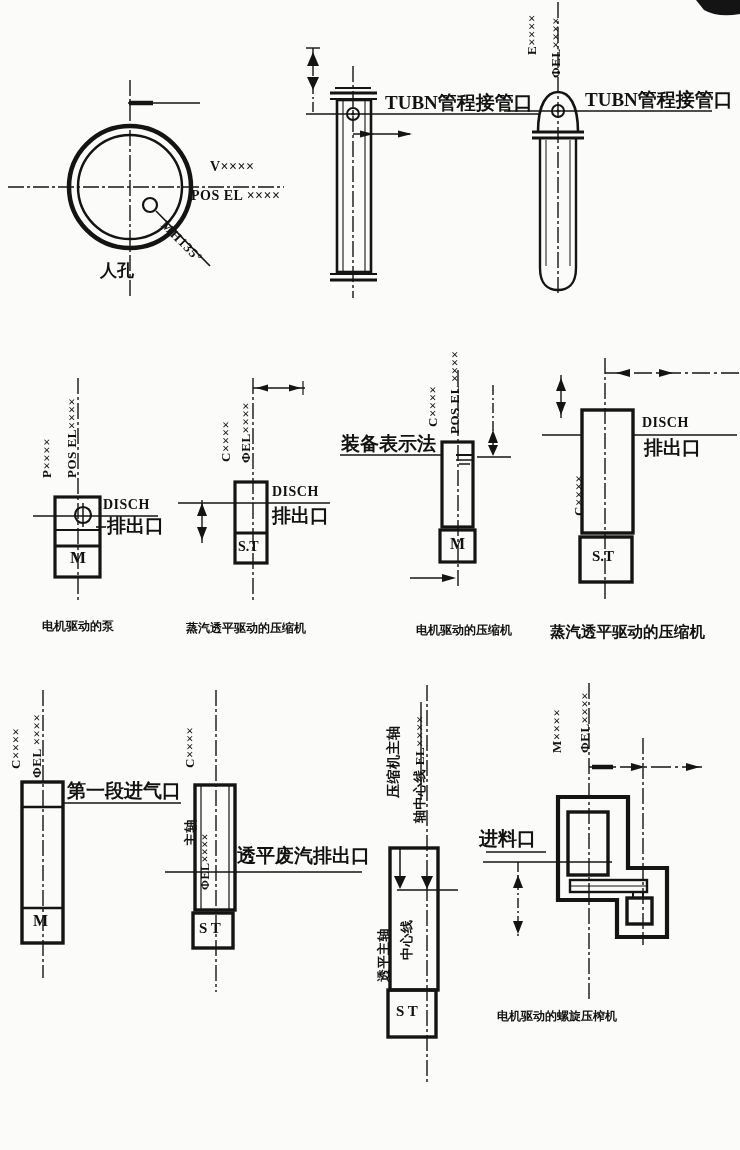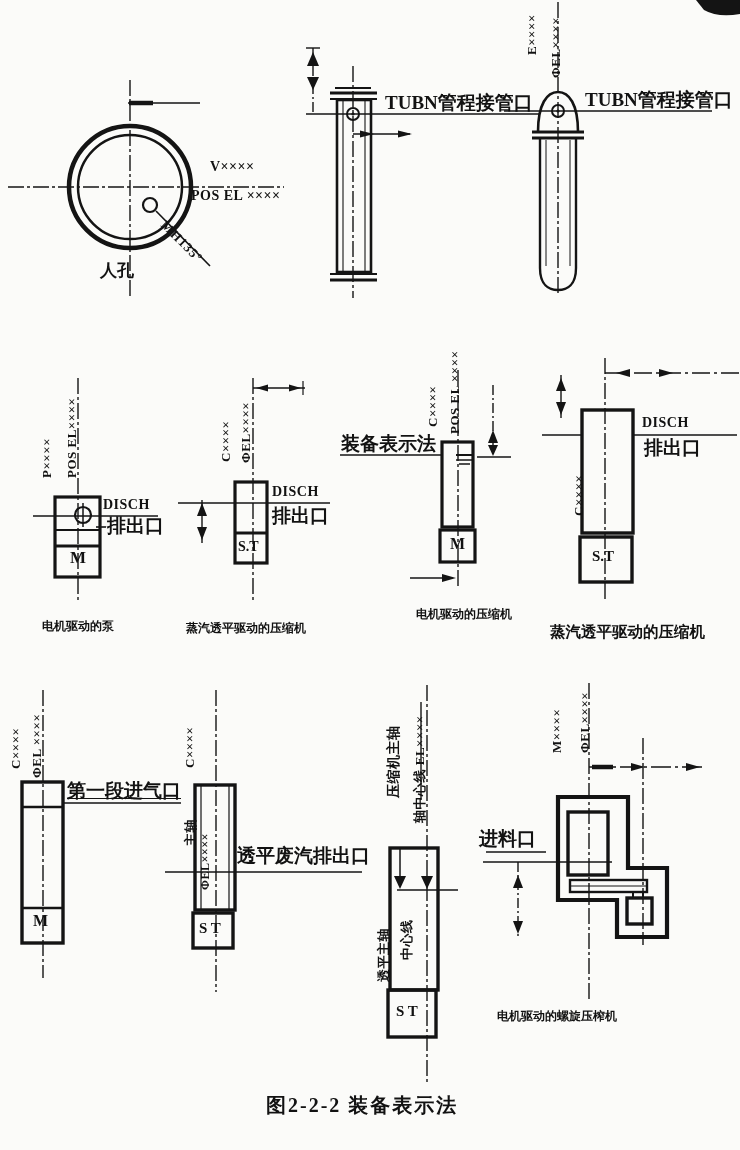--- a/index.html
+++ b/index.html
@@ -201,45 +201,44 @@
   <div class="rot" style="left:254px;top:447px;">ΦEL××××</div>
   <div class="lbl en" style="left:272px;top:484px;">DISCH</div>
   <div class="lbl cn" style="left:272px;top:508px;">排出口</div>
   <div class="drv" style="left:238px;top:539px;font-size:14px;">S.T</div>
   <div class="cap" style="left:186px;top:620px;">蒸汽透平驱动的压缩机</div>
 
   <div class="rot" style="left:441px;top:411px;">C××××</div>
   <div class="rot" style="left:463px;top:418px;">POS EL ××××</div>
   <div class="lbl cn" style="left:341px;top:436px;">装备表示法</div>
   <div class="drv" style="left:450px;top:535px;font-size:16px;">M</div>
-  <div class="cap" style="left:406px;top:606px;padding-left:10px;">电机驱动的压缩机</div>
+  <div class="cap" style="left:406px;top:622px;padding-left:10px;">电机驱动的压缩机</div>
 
   <div class="rot" style="left:587px;top:500px;">C××××</div>
   <div class="lbl en" style="left:642px;top:415px;">DISCH</div>
   <div class="lbl cn" style="left:644px;top:440px;">排出口</div>
   <div class="drv" style="left:592px;top:548px;font-size:15px;">S.T</div>
   <div class="cap" style="left:550px;top:622px;font-size:15.5px;">蒸汽透平驱动的压缩机</div>
 
   <div class="rot" style="left:24px;top:753px;">C××××</div>
   <div class="rot" style="left:45px;top:762px;">ΦEL ××××</div>
-  <div class="lbl cn" style="left:67px;top:783px;text-decoration:underline;">第一段进气口</div>
+  <div class="lbl cn" style="left:67px;top:783px;">第一段进气口</div>
   <div class="drv" style="left:33px;top:912px;font-size:16px;">M</div>
 
   <div class="rot" style="left:198px;top:752px;">C××××</div>
   <div class="rot" style="left:199px;top:830px;">主轴</div>
   <div class="rot" style="left:213px;top:874px;font-size:12px;">ΦEL××××</div>
   <div class="lbl cn" style="left:237px;top:848px;text-align:right;">透平废汽排出口</div>
   <div class="drv" style="left:199px;top:920px;font-size:15px;">S T</div>
 
   <div class="rot" style="left:402px;top:782px;font-size:14px;">压缩机主轴</div>
   <div class="rot" style="left:428px;top:807px;">轴中心线 EL××××</div>
   <div class="rot" style="left:392px;top:966px;">透平主轴</div>
   <div class="rot" style="left:415px;top:944px;">中心线</div>
   <div class="drv" style="left:396px;top:1003px;font-size:15px;">S T</div>
 
   <div class="rot" style="left:565px;top:737px;">M××××</div>
   <div class="rot" style="left:593px;top:737px;">ΦEL××××</div>
   <div class="lbl cn" style="left:479px;top:831px;">进料口</div>
   <div class="cap" style="left:497px;top:1008px;">电机驱动的螺旋压榨机</div>
 
-  <div class="figcap" style="left:266px;top:1092px;">图2-2-2  装备表示法</div>
 
 </div>
 
 </body></html>

